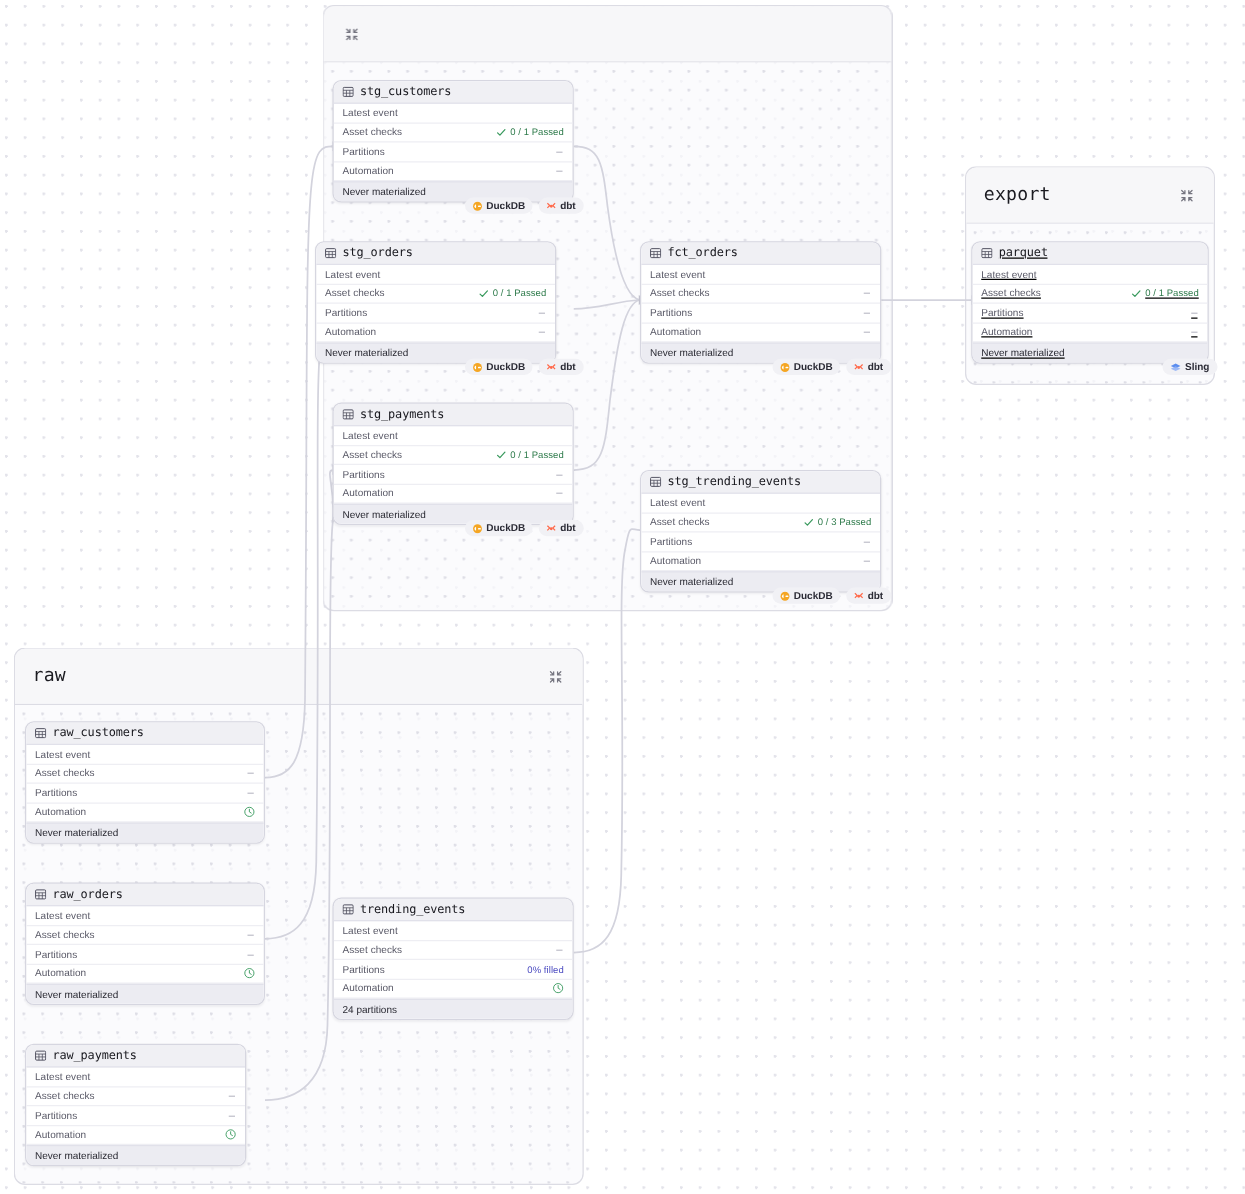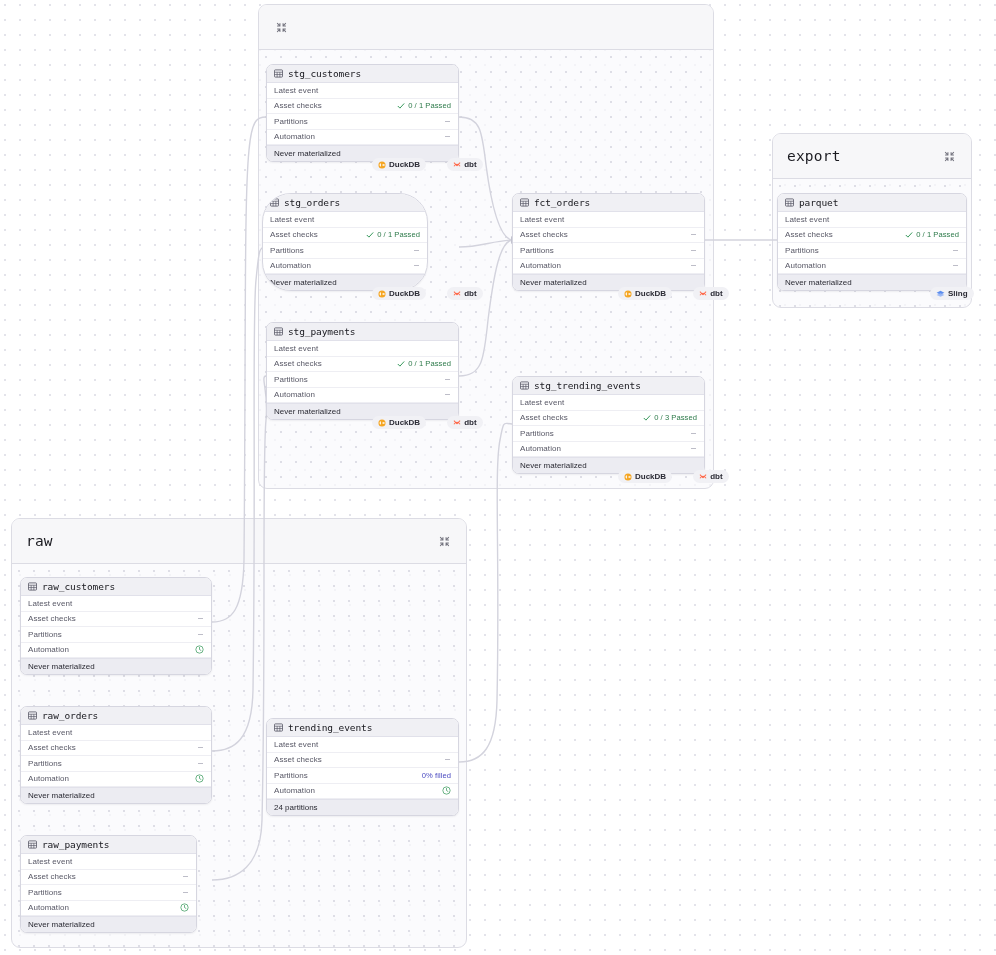--- a/index.html
+++ b/index.html
@@ -98,21 +98,21 @@
     height:15px;display:flex;align-items:center;padding:0 7px;
     background:#ececf2;
     font-size:8px;color:#2a2a33;
     border-top:1px solid #e1e1ea;
   }
   .check-ic{display:block;}
   .clock-ic{display:block;}
 
   
   .badges{
-    position:absolute;display:flex;gap:21px;z-index:6;
+    position:absolute;display:flex;gap:5px;z-index:6;
   }
   .badge{
     display:flex;align-items:center;gap:3px;
     height:13px;padding:0 6px;
     background:#f1f1f5;
     border-radius:7px;
     font-size:8px;color:#2b2b35;
     font-weight:600;
     white-space:nowrap;
   }
@@ -251,21 +251,21 @@
       <span class="badge">
         <svg width="8" height="8" viewBox="0 0 14 14">
           <path d="M2.2 2.2 L6 6 L2.2 9.8 L1 8.6 L3.6 6 L1 3.4 Z" fill="#ff694a"></path>
           <path d="M11.8 2.2 L8 6 L11.8 9.8 L13 8.6 L10.4 6 L13 3.4 Z" fill="#ff694a"></path>
           <circle cx="7" cy="7" r="2" fill="#ff694a"></circle>
         </svg>
         <span>dbt</span>
       </span>
     </div>
 
-  <div class="asset" style="left:262px;top:193px;width:166px;border-radius:29px;">
+  <div class="asset" style="left:252px;top:193px;width:193px;">
       <div class="asset-head">
         <svg class="tbl-icon" width="9" height="9" viewBox="0 0 12 12">
           <rect x="0.6" y="1.2" width="10.8" height="9.6" rx="1.2" fill="none" stroke="#50505f" stroke-width="1.05"></rect>
           <path d="M0.6 4.3 H11.4 M0.6 7.4 H11.4 M4.2 4.3 V10.8 M7.8 4.3 V10.8" stroke="#50505f" stroke-width="0.85"></path>
         </svg>
         <span class="asset-name">stg_orders</span>
       </div>
       <div class="asset-row">
         <span>Latest event</span>
         <span class="row-val"></span>
@@ -464,21 +464,21 @@
       <span class="badge">
         <svg width="8" height="8" viewBox="0 0 14 14">
           <path d="M2.2 2.2 L6 6 L2.2 9.8 L1 8.6 L3.6 6 L1 3.4 Z" fill="#ff694a"></path>
           <path d="M11.8 2.2 L8 6 L11.8 9.8 L13 8.6 L10.4 6 L13 3.4 Z" fill="#ff694a"></path>
           <circle cx="7" cy="7" r="2" fill="#ff694a"></circle>
         </svg>
         <span>dbt</span>
       </span>
     </div>
 
-  <div class="asset" style="left:777px;top:193px;width:190px;">
+  <div class="asset" style="left:777px;top:193px;width:190px;text-decoration:underline;">
       <div class="asset-head">
         <svg class="tbl-icon" width="9" height="9" viewBox="0 0 12 12">
           <rect x="0.6" y="1.2" width="10.8" height="9.6" rx="1.2" fill="none" stroke="#50505f" stroke-width="1.05"></rect>
           <path d="M0.6 4.3 H11.4 M0.6 7.4 H11.4 M4.2 4.3 V10.8 M7.8 4.3 V10.8" stroke="#50505f" stroke-width="0.85"></path>
         </svg>
         <span class="asset-name">parquet</span>
       </div>
       <div class="asset-row">
         <span>Latest event</span>
         <span class="row-val"></span>

